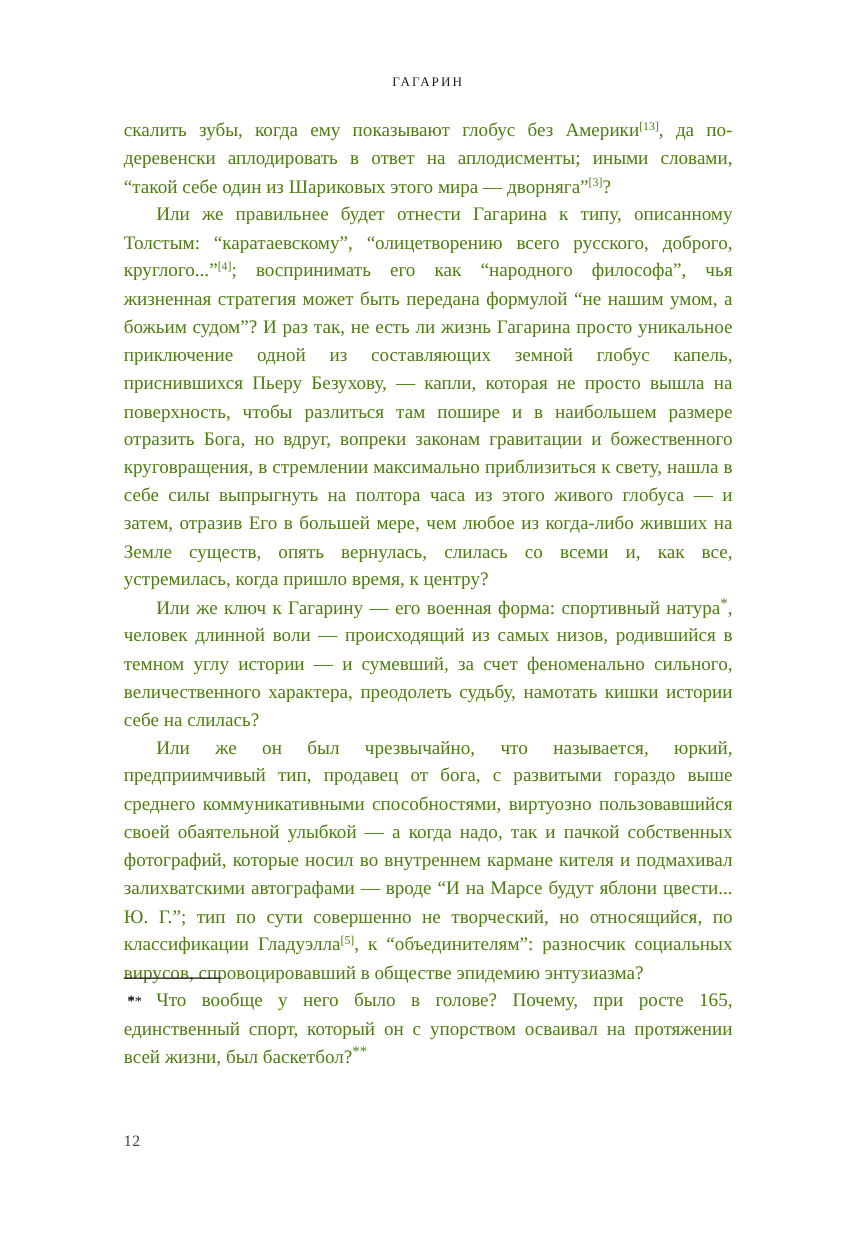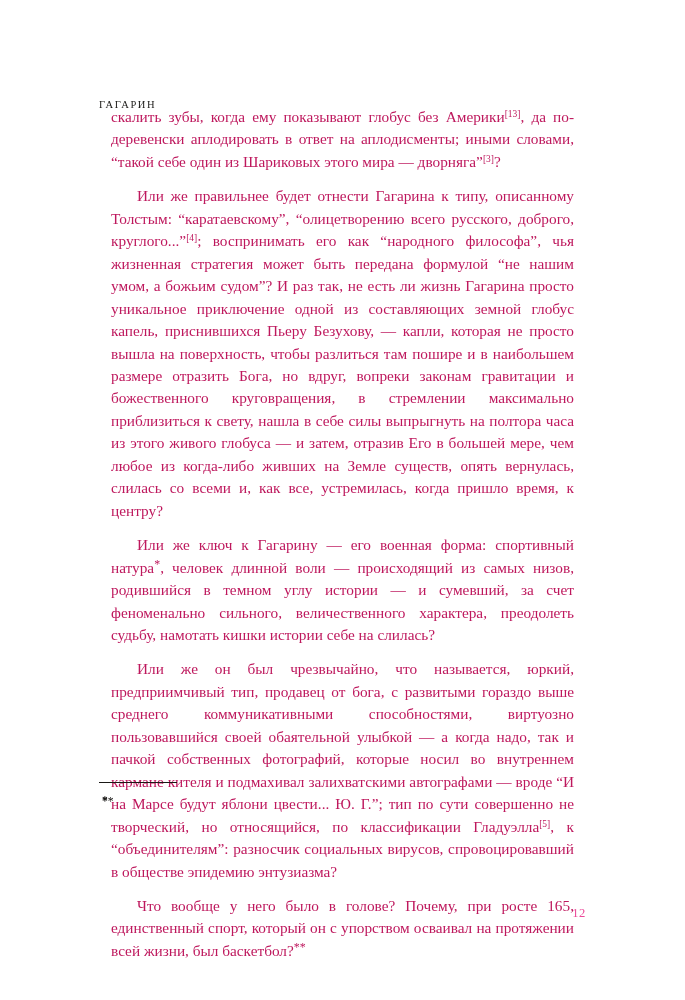--- a/index.html
+++ b/index.html
@@ -19,46 +19,45 @@
     color: #100f0d;
     -webkit-font-smoothing: antialiased;
   }
 
   
   .running-head {
     position: absolute;
     top: 60px;
     left: 99px;
     width: 487px;
-    text-align: left;
+    text-align: center;
     font-size: 10.5px;
     line-height: 14px;
     letter-spacing: 1.6px;
     text-transform: uppercase;
     color: #1a1916;
     font-variant: small-caps;
     white-space: nowrap;
-    margin-top: 38px;
   }
 
   
   .body-block {
     position: absolute;
     top: 94px;
     left: 99px;
     width: 487px;
   }
   .para {
-    margin: 12px;
+    margin: 0;
     font-size: 15.3px;
     line-height: 22.45px;
     text-align: justify;
     text-justify: inter-word;
     hyphens: manual;
-    color: #be185d;
+    color: #4d7c0f;
     text-indent: 0;
   }
   .para.indent {
     text-indent: 26px;
   }
   .para + .para {
     margin-top: 0;
   }
   sup.ref {
     font-size: 0.62em;
@@ -108,24 +107,24 @@
   .footnote em {
     font-style: italic;
   }
 
   
   .folio {
     position: absolute;
     top: 906px;
     left: 99px;
     width: 487px;
-    text-align: right;
+    text-align: left;
     font-size: 12.6px;
     letter-spacing: 0.6px;
-    color: #ec4899;
+    color: #404040;
     font-variant-numeric: oldstyle-nums;
   }
 </style>
 </head>
 <body>
 
 <div class="page">
 
   <div class="running-head">Гагарин</div>
 

